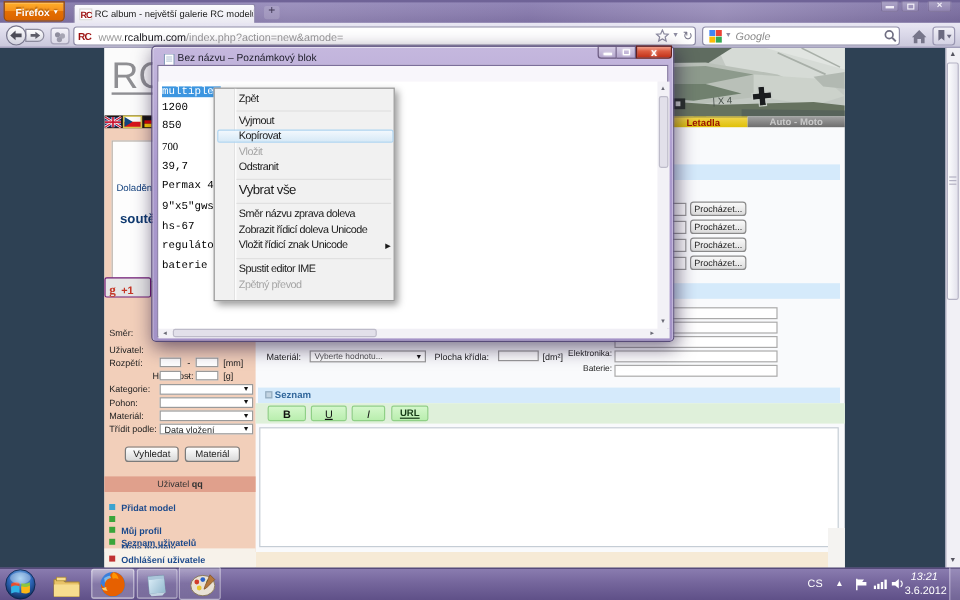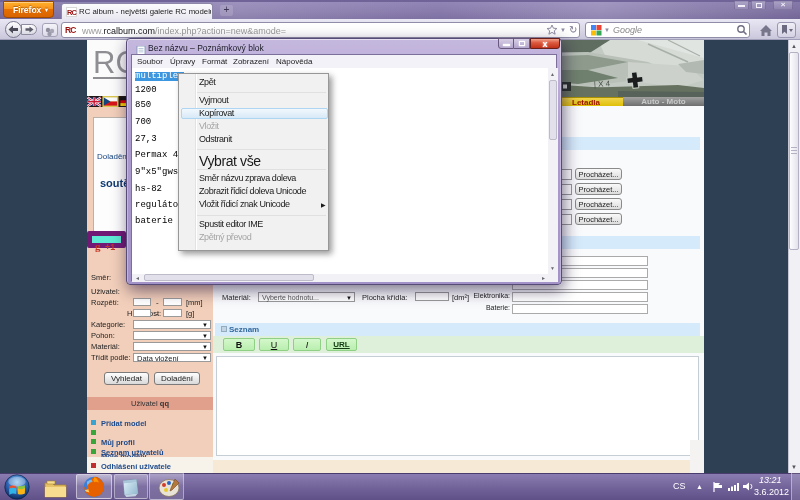--- a/index.html
+++ b/index.html
@@ -165,21 +165,21 @@
     <rect x="33.4" y="1.5" width="6.6" height="2.8" fill="#111"></rect>
     <rect x="33.4" y="4.3" width="6.6" height="2.8" fill="#dd0000"></rect>
     <rect x="33.4" y="7.1" width="6.6" height="2.9" fill="#ffce00"></rect>
   </g>
 </svg>
 
 <div class="abs" style="left:93px;top:117px;width:115px;height:118px;background:#fdfdfd;border:1px solid #b9b2aa;"></div>
 <div class="abs" style="left:97px;top:152px;font-size:8px;color:#14427e;">Doladění fóru</div>
 <div class="abs" style="left:100px;top:177px;font-size:11px;font-weight:bold;color:#0f3a70;">soutěž</div>
 
-<div class="abs" style="left:87px;top:231px;width:39px;height:17px;background:#5eead4;border:5px solid #701a75;border-radius:2px;">
+<div class="abs" style="left:87px;top:231px;width:39px;height:17px;background:#e5e5e5;border:1px solid #701a75;border-radius:2px;">
   <span style="font-size:11px;font-weight:bold;color:#c53727;font-family:'Liberation Serif',serif;padding-left:3px;">g</span>
   <span style="font-size:9px;font-weight:bold;color:#c53727;">+1</span>
 </div>
 
 <div class="abs" style="left:91px;top:273px;font-size:7.5px;color:#222;">Směr:</div>
 <div class="abs" style="left:91px;top:287px;font-size:7.5px;color:#222;">Uživatel:</div>
 <div class="abs" style="left:91px;top:298px;font-size:7.5px;color:#222;">Rozpětí:</div>
 <div class="abs" style="left:91px;top:309px;font-size:7.5px;color:#222;padding-left:36px;">Hmotnost:</div>
 <div class="abs" style="left:91px;top:320px;font-size:7.5px;color:#222;">Kategorie:</div>
 <div class="abs" style="left:91px;top:331px;font-size:7.5px;color:#222;">Pohon:</div>
@@ -203,21 +203,21 @@
   </div>
 <div class="abs" style="left:133px;top:342px;width:78px;height:9px;background:#fff;border:1px solid #9a9a9a;">
     <span style="position:absolute;right:2px;top:1px;font-size:6px;color:#111;line-height:6px;">▼</span>
   </div>
 <div class="abs" style="left:133px;top:353px;width:78px;height:9px;background:#fff;border:1px solid #9a9a9a;">
     <span style="position:absolute;left:3px;top:0px;font-size:7.5px;color:#222;">Data vložení</span>
     <span style="position:absolute;right:2px;top:1px;font-size:6px;color:#111;line-height:6px;">▼</span>
   </div>
 
 <div class="abs" style="left:104px;top:372px;width:45px;height:13px;background:linear-gradient(180deg,#fefefe,#d9d9d9);border:1px solid #7b7b7b;border-radius:3px;text-align:center;font-size:8px;color:#222;line-height:12px;">Vyhledat</div>
-<div class="abs" style="left:154px;top:372px;width:46px;height:13px;background:linear-gradient(180deg,#fefefe,#d9d9d9);border:1px solid #7b7b7b;border-radius:3px;text-align:center;font-size:8px;color:#222;line-height:12px;">Doladění</div>
+<div class="abs" style="left:154px;top:372px;width:46px;height:13px;background:linear-gradient(180deg,#fefefe,#d9d9d9);border:1px solid #7b7b7b;border-radius:3px;text-align:center;font-size:8px;color:#222;line-height:12px;">Materiál</div>
 
 <div class="abs" style="left:87px;top:397px;width:126px;height:13px;background:#e0a08c;text-align:center;font-size:7.5px;color:#333;line-height:13px;">Uživatel <b>qq</b></div>
 
 <div class="abs" style="left:91px;top:420px;width:5px;height:5px;background:#3ba3d0;"></div>
 <div class="abs" style="left:101px;top:419px;font-size:7.5px;font-weight:bold;color:#1c4a8c;text-align:right;">Přidat model</div>
 <div class="abs" style="left:91px;top:430px;width:5px;height:5px;background:#3aa53a;"></div>
 <div class="abs" style="left:101px;top:452px;font-size:7.5px;font-weight:bold;color:#1c4a8c;">Moje modely</div>
 <div class="abs" style="left:91px;top:439px;width:5px;height:5px;background:#3aa53a;"></div>
 <div class="abs" style="left:101px;top:438px;font-size:7.5px;font-weight:bold;color:#1c4a8c;">Můj profil</div>
 <div class="abs" style="left:91px;top:449px;width:5px;height:5px;background:#3aa53a;"></div>
@@ -297,37 +297,30 @@
         <div style="width:7px;height:2px;background:#fff;margin:5px auto 0;box-shadow:0 0 2px #fff;"></div>
       </div>
     <div style="position:absolute;left:16px;top:0;width:16px;height:11px;background:linear-gradient(180deg,#d7cee6,#b3a5cc);border:1px solid #69597f;border-left:none;">
         <div style="width:6px;height:5px;border:1px solid #fff;margin:2px auto 0;box-shadow:0 0 2px #fff;"></div>
       </div>
     <div style="position:absolute;left:32px;top:0;width:30px;height:11px;background:linear-gradient(180deg,#f0a08c 0%,#dd5c40 40%,#c03018 100%);border:1px solid #69201a;border-radius:0 0 3px 0;color:#fff;text-align:center;font-size:9px;line-height:10px;font-weight:bold;text-shadow:0 0 2px #fff;">x</div>
   </div>
 
   <div class="abs" style="left:4px;top:15px;width:426px;height:227px;background:#f8f6fb;border:1px solid #7c6f9a;">
 
-    <div class="abs" style="left:0;top:0;width:424px;height:13px;background:#f4f2f9;font-size:8px;color:#1a1a1a;">
-      <span style="position:absolute;left:5px;top:2px;">Soubor</span>
-      <span style="position:absolute;left:38px;top:2px;">Úpravy</span>
-      <span style="position:absolute;left:70px;top:2px;">Formát</span>
-      <span style="position:absolute;left:101px;top:2px;">Zobrazení</span>
-      <span style="position:absolute;left:144px;top:2px;">Nápověda</span>
-    </div>
 
     <div class="abs" style="left:0;top:13px;width:416px;height:206px;background:#fff;overflow:hidden;font-family:'Liberation Mono',monospace;font-size:9px;color:#000;">
       <div class="abs" style="left:3px;top:3.5px;line-height:9px;"><span style="display:inline-block;background:#3d96e0;color:#fff;">multiplex</span></div>
       <div class="abs" style="left:3px;top:18px;line-height:9px;">1200</div>
       <div class="abs" style="left:3px;top:33px;line-height:9px;">850</div>
-      <div class="abs" style="left:3px;top:50px;line-height:9px;">700</div>
-      <div class="abs" style="left:3px;top:66.5px;line-height:9px;">27,3</div>
+      <div class="abs" style="left:3px;top:50px;line-height:9px;font-family:Liberation Serif, serif;">700</div>
+      <div class="abs" style="left:3px;top:66.5px;line-height:9px;">39,7</div>
       <div class="abs" style="left:3px;top:83px;line-height:9px;">Permax 400</div>
       <div class="abs" style="left:3px;top:100px;line-height:9px;">9"x5"gws</div>
-      <div class="abs" style="left:3px;top:117px;line-height:9px;">hs-82</div>
+      <div class="abs" style="left:3px;top:117px;line-height:9px;">hs-67</div>
       <div class="abs" style="left:3px;top:132.5px;line-height:9px;">regulátor 12A</div>
       <div class="abs" style="left:3px;top:149px;line-height:9px;">baterie zippy</div>
     </div>
 
     <div class="abs" style="left:416px;top:13px;width:10px;height:206px;background:#f2f1f6;">
       <div style="position:absolute;left:2px;top:3px;font-size:5px;color:#6a6a75;">▲</div>
       <div style="position:absolute;left:1px;top:12px;width:8px;height:60px;background:#e2e0ea;border:1px solid #bdbbc9;border-radius:2px;"></div>
       <div style="position:absolute;left:2px;top:197px;font-size:5px;color:#6a6a75;">▼</div>
     </div>
 
@@ -343,21 +336,21 @@
   <div class="abs" style="left:16px;top:0;width:1px;height:176px;background:#e2e2e2;"></div>
   <div class="abs" style="left:17px;top:0;width:1px;height:176px;background:#fff;"></div>
   <div class="abs" style="left:20px;top:3px;width:129px;height:11px;font-size:9px;letter-spacing:-0.4px;color:#1a1a1a;"> Zpět</div>
   <div class="abs" style="left:18px;top:17.5px;width:129px;height:1px;background:#e0e0e0;"></div>
   <div class="abs" style="left:20px;top:21px;font-size:9px;letter-spacing:-0.4px;color:#1a1a1a;"> Vyjmout</div>
   <div class="abs" style="left:2px;top:33.5px;width:147px;height:11px;background:linear-gradient(180deg,#f2f8fd,#d7e9f7);border:1px solid #aed5f2;border-radius:2px;"></div>
   <div class="abs" style="left:20px;top:34px;font-size:9px;letter-spacing:-0.4px;color:#1a1a1a;"> Kopírovat</div>
   <div class="abs" style="left:20px;top:47px;font-size:9px;letter-spacing:-0.4px;color:#a5a5a5;"> Vložit</div>
   <div class="abs" style="left:20px;top:60px;font-size:9px;letter-spacing:-0.4px;color:#1a1a1a;"> Odstranit</div>
   <div class="abs" style="left:18px;top:74.5px;width:129px;height:1px;background:#e0e0e0;"></div>
-  <div class="abs" style="left:20px;top:79px;font-size:14px;letter-spacing:-0.4px;color:#1a1a1a;"> Vybrat vše</div>
+  <div class="abs" style="left:20px;top:79px;font-size:11px;letter-spacing:-0.4px;color:#1a1a1a;"> Vybrat vše</div>
   <div class="abs" style="left:18px;top:94.5px;width:129px;height:1px;background:#e0e0e0;"></div>
   <div class="abs" style="left:20px;top:99px;font-size:9px;letter-spacing:-0.4px;color:#1a1a1a;"> Směr názvu zprava doleva</div>
   <div class="abs" style="left:20px;top:112px;font-size:9px;letter-spacing:-0.4px;color:#1a1a1a;"> Zobrazit řídicí doleva Unicode</div>
   <div class="abs" style="left:20px;top:125px;font-size:9px;letter-spacing:-0.4px;color:#1a1a1a;"> Vložit řídicí znak Unicode</div>
   <div class="abs" style="left:142px;top:127px;font-size:6px;color:#1a1a1a;">▶</div>
   <div class="abs" style="left:18px;top:140.5px;width:129px;height:1px;background:#e0e0e0;"></div>
   <div class="abs" style="left:20px;top:145px;font-size:9px;letter-spacing:-0.4px;color:#1a1a1a;"> Spustit editor IME</div>
   <div class="abs" style="left:20px;top:158px;font-size:9px;letter-spacing:-0.4px;color:#a5a5a5;"> Zpětný převod</div>
 </div>
 

